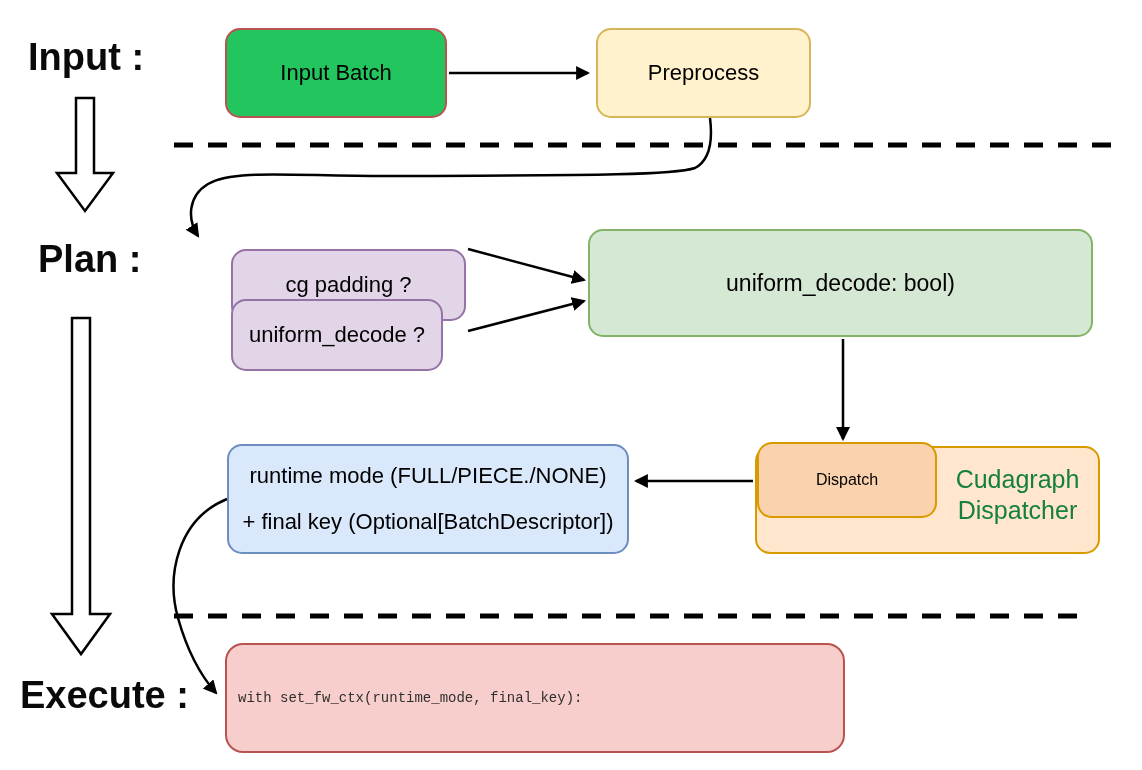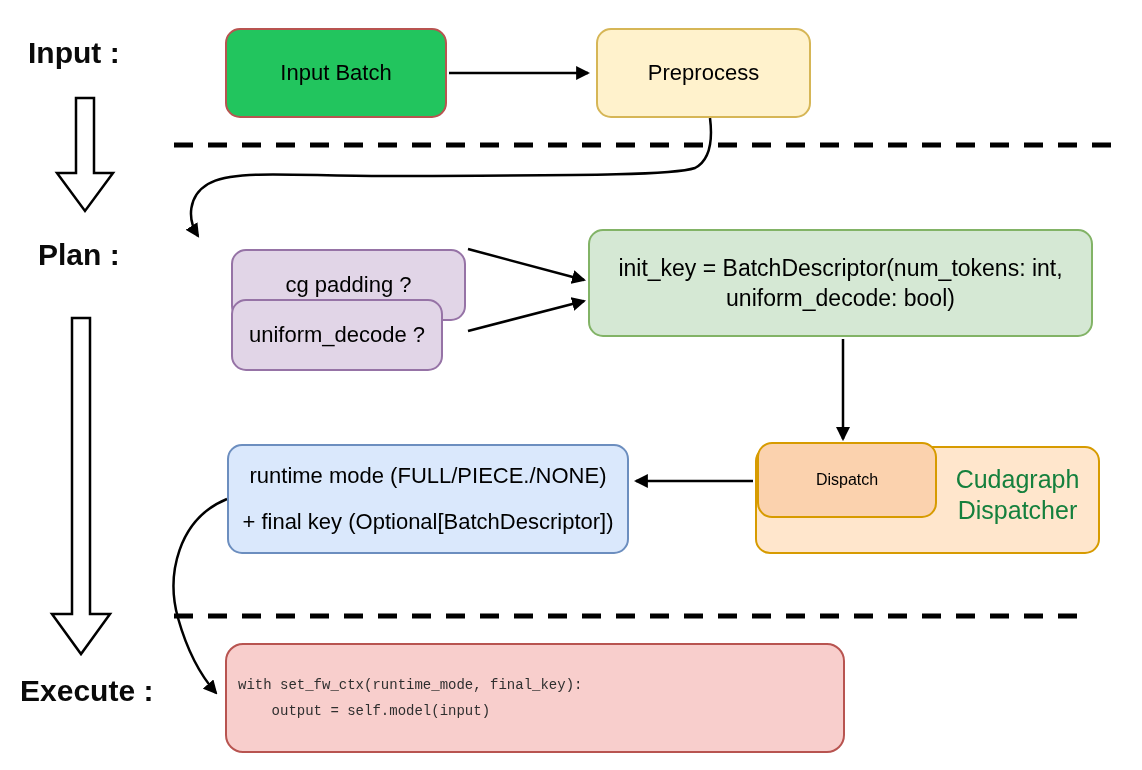--- a/index.html
+++ b/index.html
@@ -2,21 +2,21 @@
 <html><head>
 <meta charset="utf-8">
 <style>
   html,body{margin:0;padding:0;background:#ffffff;}
   .canvas{
     position:relative;width:1142px;height:770px;background:#ffffff;overflow:hidden;
     font-family:"Liberation Sans",sans-serif;color:#000;
   }
   .connectors{position:absolute;left:0;top:0;width:1142px;height:770px;pointer-events:none;}
   .stage-label{
-    position:absolute;font-weight:700;font-size:30px;color:#0a0a0a;white-space:nowrap;
+    position:absolute;font-weight:700;font-size:38px;color:#0a0a0a;white-space:nowrap;
   }
   .node{
     position:absolute;box-sizing:border-box;border:2px solid;border-radius:15px;
     display:flex;flex-direction:column;align-items:center;justify-content:center;
     text-align:center;line-height:30px;
   }
   .node .ln{white-space:nowrap;}
   .n-pink   {background:#f8cecc;border-color:#b85450;}
   .n-yellow {background:#fff2cc;border-color:#d6b656;}
   .n-purple {background:#e1d5e7;border-color:#9673a6;}
@@ -77,36 +77,34 @@
 
   <div class="node n-purple fs22" style="left: 231px; top: 209px; width: 235px; height: 72px; background: rgb(225, 213, 231); border-color: rgb(150, 115, 166); margin-top: 40px;">
     <span class="ln">cg padding ?</span>
   </div>
 
   <div class="node n-purple fs22" style="left: 231px; top: 299px; width: 212px; height: 72px; background: rgb(225, 213, 231); border-color: rgb(150, 115, 166);">
     <span class="ln">uniform_decode ?</span>
   </div>
 
   <div class="node n-green fs23" style="left: 588px; top: 229px; width: 505px; height: 108px; background: rgb(213, 232, 212); border-color: rgb(130, 179, 102);">
-    <span class="ln">init_key = BatchDescriptor(num_tokens: int,</span>
     <span class="ln">uniform_decode: bool)</span>
   </div>
 
   <div class="node n-orange" style="left: 755px; top: 446px; width: 345px; height: 108px; background: rgb(255, 230, 204); border-color: rgb(215, 155, 0);"></div>
   <div class="cud-label">
     <div class="ln">Cudagraph</div>
     <div class="ln">Dispatcher</div>
   </div>
   <div class="node n-peach fs21" style="left: 757px; top: 442px; width: 180px; height: 76px; background: rgb(251, 210, 174); border-color: rgb(215, 155, 0);">
     <span class="ln">Dispatch</span>
   </div>
 
   <div class="node n-blue fs22" style="left: 227px; top: 444px; width: 402px; height: 110px; background: rgb(218, 232, 252); border-color: rgb(108, 142, 191);">
     <span class="ln">runtime mode (FULL/PIECE./NONE)</span>
     <span class="ln">+ final key (Optional[BatchDescriptor])</span>
   </div>
 
   <div class="node n-pink code-box" style="left: 225px; top: 643px; width: 620px; height: 110px; background: rgb(248, 206, 204); border-color: rgb(184, 84, 80);">
     <span class="ln">with set_fw_ctx(runtime_mode, final_key):</span>
-    <span class="ln">    output = self.model(input)</span>
   </div>
 
 </div>
 
 </body></html>

